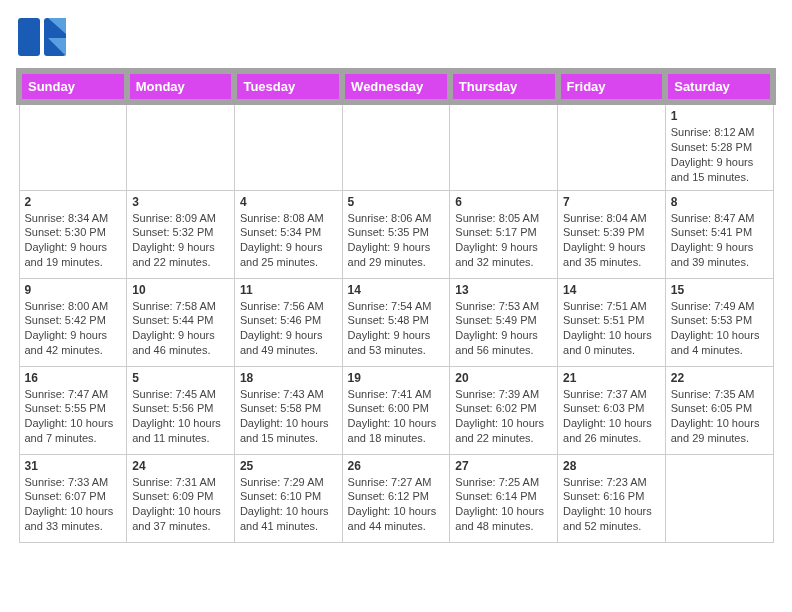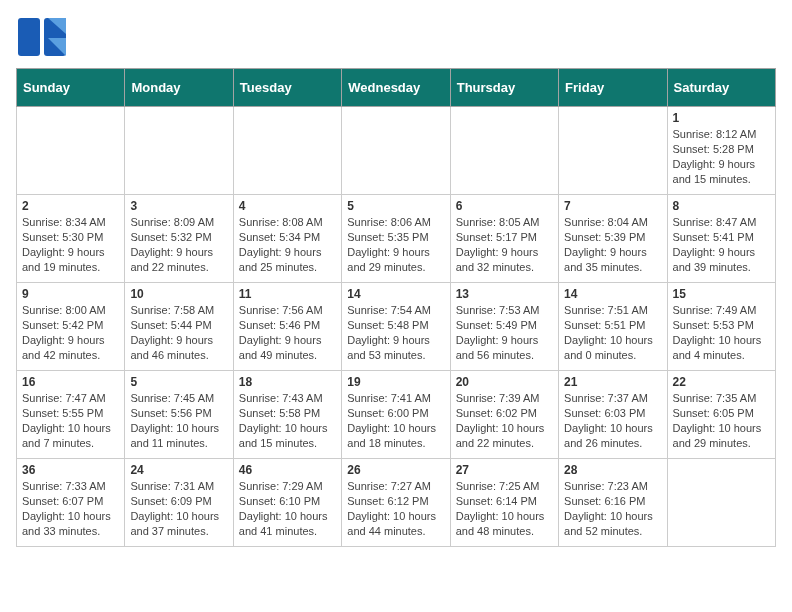--- a/index.html
+++ b/index.html
@@ -29,26 +29,26 @@
       font-size: 16px;
       font-weight: normal;
       color: #555;
     }
     .calendar {
       width: 100%;
       border-collapse: collapse;
       border: 1px solid #ccc;
     }
     .calendar th {
-      background-color: #0f766e;
+      background-color: #d946ef;
       color: #fff;
       text-align: left;
-      padding: 11px 6px;
+      padding: 5px 6px;
       font-size: 13px;
-      border: 1px solid #a3a3a3;
+      border: 6px solid #a3a3a3;
     }
     .calendar td {
       vertical-align: top;
       border: 1px solid #ccc;
       padding: 4px 5px;
       width: calc(100% / 7);
       min-height: 80px;
       height: 88px;
       font-size: 10.5px;
       color: #333;
@@ -273,33 +273,33 @@
         </td>
         <td>
           <span class="day-num">22</span>
           <div class="day-detail">Sunrise: 7:35 AM
 Sunset: 6:05 PM
 Daylight: 10 hours and 29 minutes.</div>
         </td>
       </tr>
       <tr class="week">
         <td>
-          <span class="day-num">36</span>
+          <span class="day-num">31</span>
           <div class="day-detail">Sunrise: 7:33 AM
 Sunset: 6:07 PM
 Daylight: 10 hours and 33 minutes.</div>
         </td>
         <td>
           <span class="day-num">24</span>
           <div class="day-detail">Sunrise: 7:31 AM
 Sunset: 6:09 PM
 Daylight: 10 hours and 37 minutes.</div>
         </td>
         <td>
-          <span class="day-num">46</span>
+          <span class="day-num">25</span>
           <div class="day-detail">Sunrise: 7:29 AM
 Sunset: 6:10 PM
 Daylight: 10 hours and 41 minutes.</div>
         </td>
         <td>
           <span class="day-num">26</span>
           <div class="day-detail">Sunrise: 7:27 AM
 Sunset: 6:12 PM
 Daylight: 10 hours and 44 minutes.</div>
         </td>

